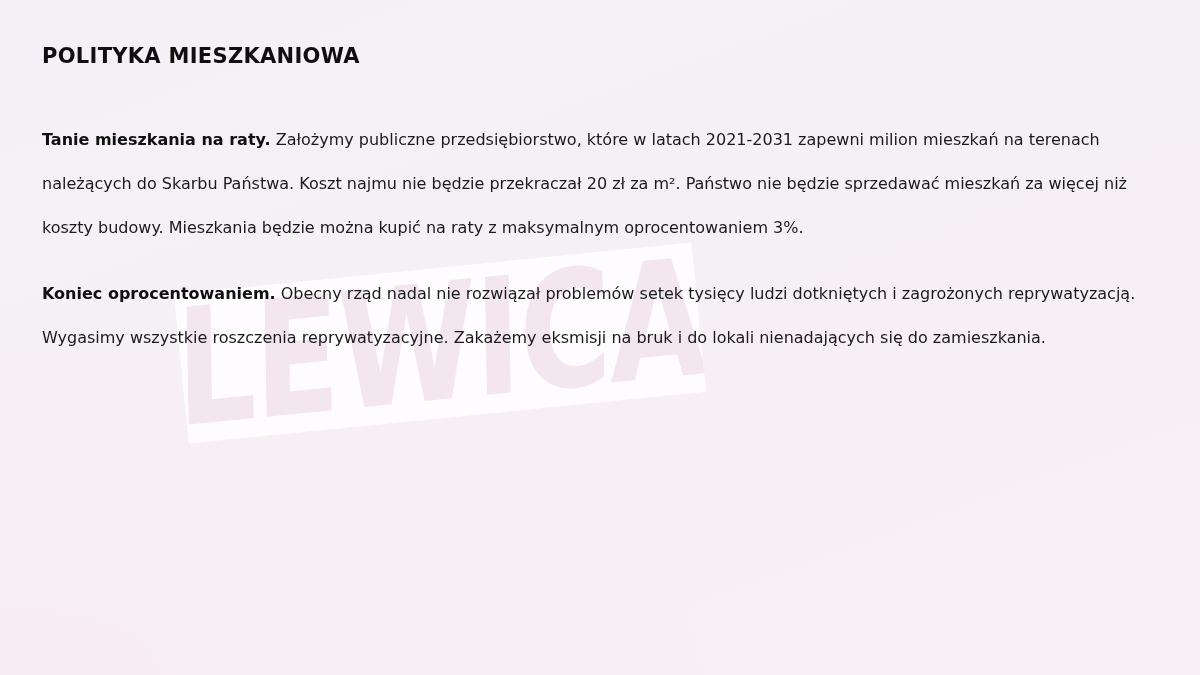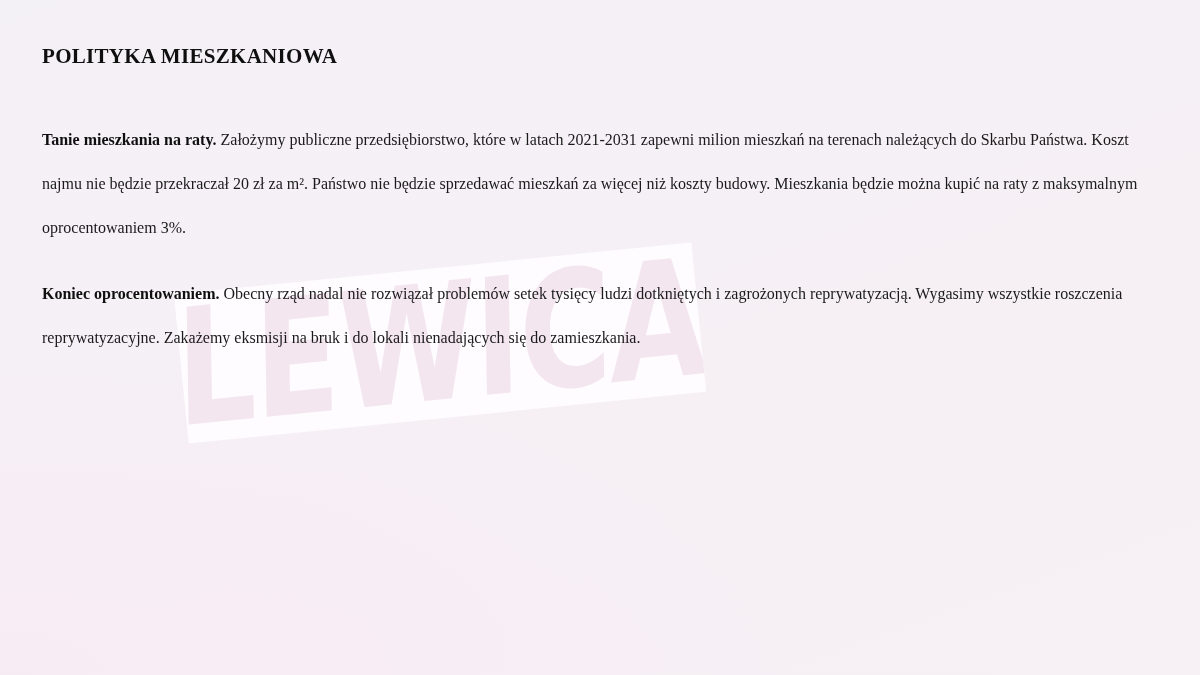--- a/index.html
+++ b/index.html
@@ -42,21 +42,20 @@
     user-select: none;
   }
 
   
   .content {
     position: absolute;
     left: 42px;
     top: 0;
     width: 1126px;
     z-index: 2;
-    font-family: Liberation Serif, serif;
   }
   h1.page-title {
     margin: 44px 0 0 0;
     font-size: 21px;
     line-height: 25px;
     font-weight: bold;
     color: #0f0f0f;
     letter-spacing: 0.3px;
   }
   p.para {

